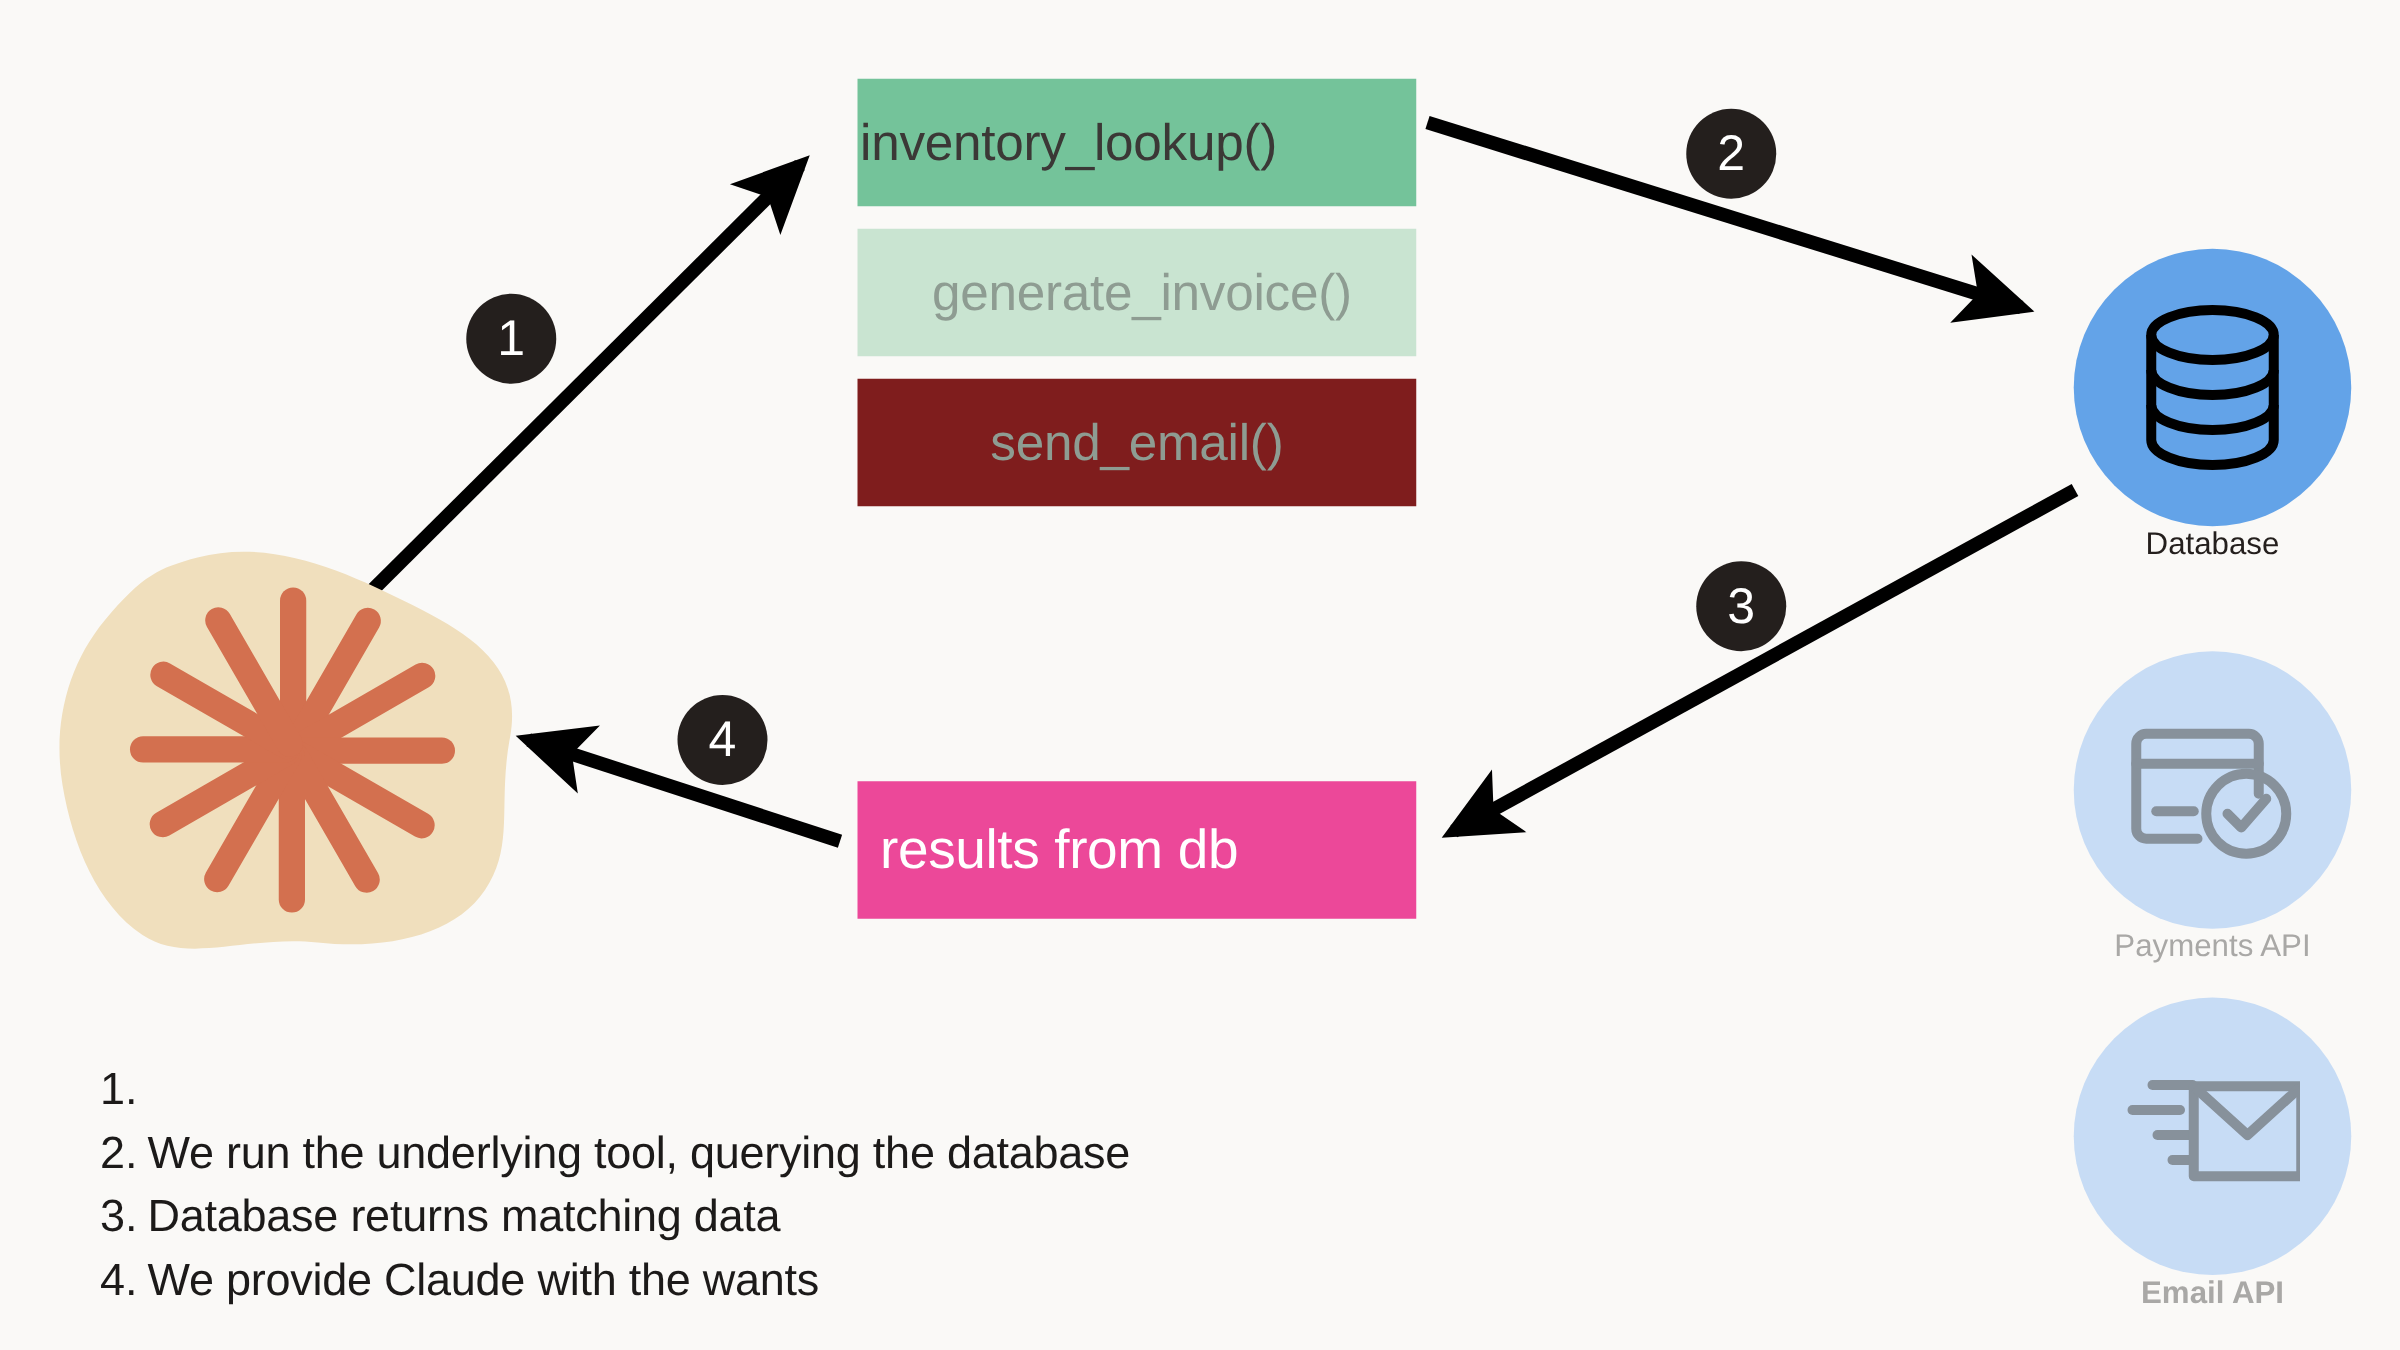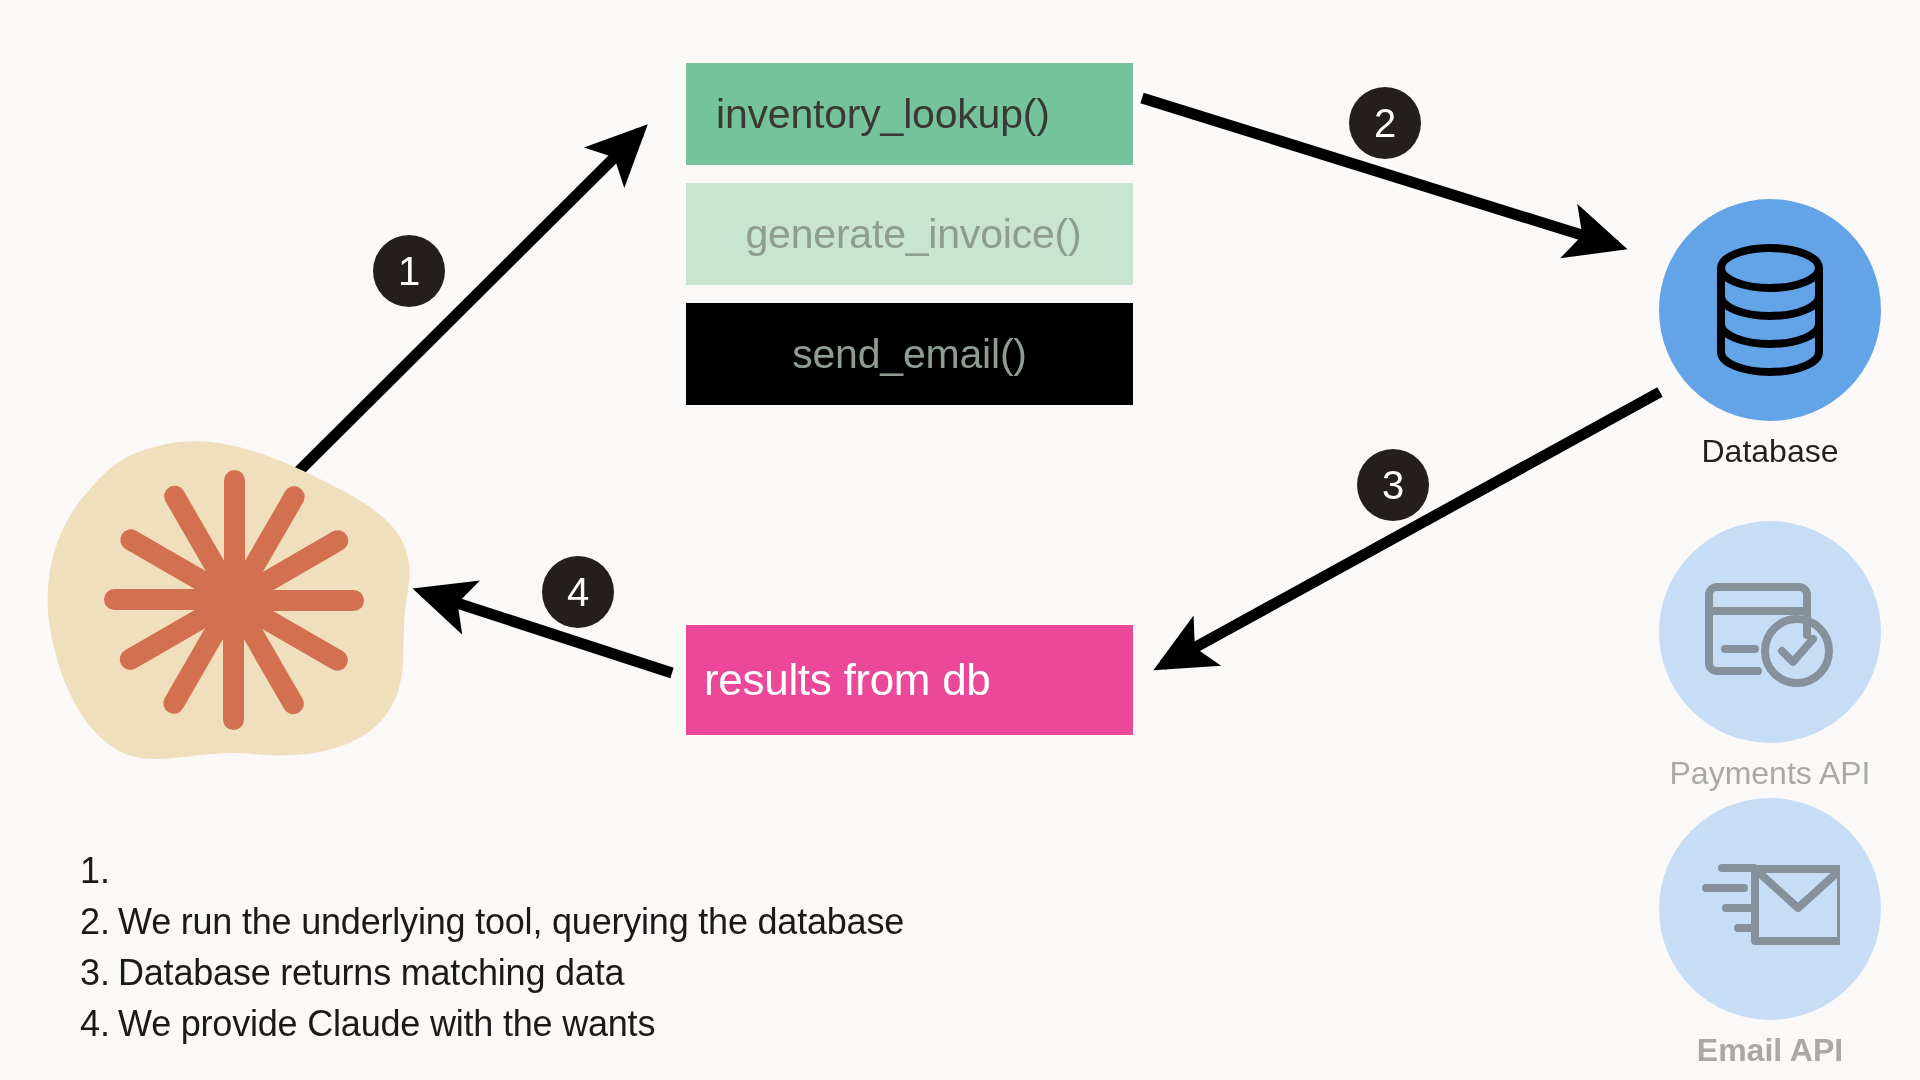--- a/index.html
+++ b/index.html
@@ -52,30 +52,30 @@
     height: 102px;
     display: flex;
     align-items: center;
     box-sizing: border-box;
   }
   .tool-box + .tool-box {
     margin-top: 18px;
   }
   .tool-box.active {
     background: #74c39a;
-    padding-left: 30px;
+    padding-left: 2px;
     justify-content: flex-start;
   }
   .tool-box.dim-1 {
     background: #c9e4d1;
     justify-content: center;
     padding-left: 8px;
   }
   .tool-box.dim-2 {
-    background: #000000;
+    background: #7f1d1d;
     justify-content: center;
   }
   .tool-label {
     font-size: 41px;
     letter-spacing: -0.2px;
     white-space: nowrap;
   }
   .tool-box.active .tool-label {
     color: #3b3836;
   }
@@ -135,22 +135,21 @@
     width: 222px;
     height: 222px;
     border-radius: 50%;
     display: flex;
     align-items: center;
     justify-content: center;
   }
   .service-circle.primary { background: #63a3e8; }
   .service-circle.muted   { background: #c7dcf5; }
   .service-label {
-    margin-top: 12px;
-    font-size: 32px;
+    font-size: 25px;
     white-space: nowrap;
   }
   .service-label.primary { color: #241f1d; }
   .service-label.muted   { color: #a9a8a6; }
 
   #service-database { left: 1659px; top: 199px; }
   #service-payments { left: 1659px; top: 521px; }
   #service-email    { left: 1659px; top: 798px; font-weight: bold; }
 
   

